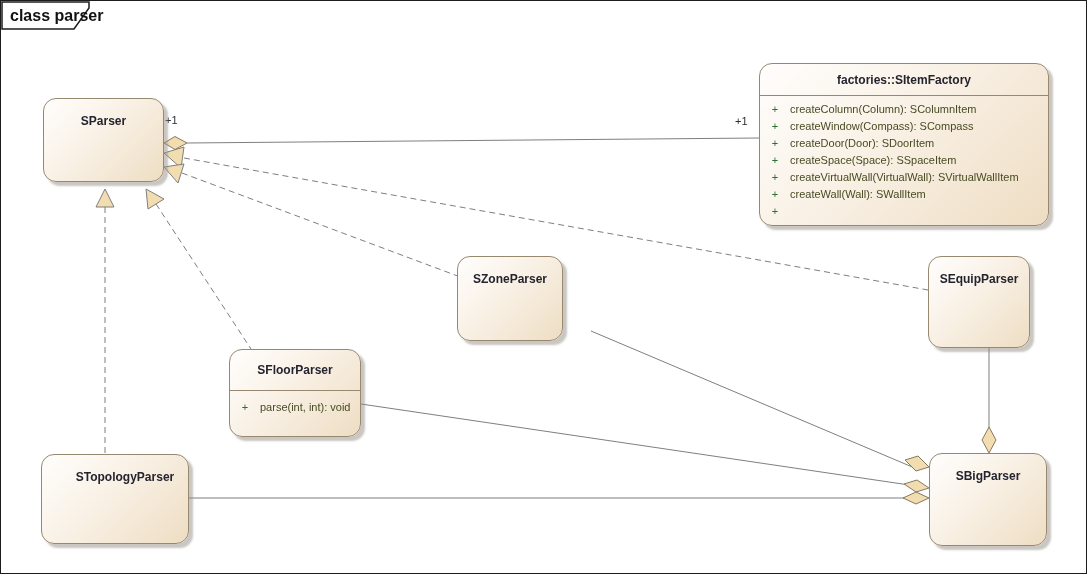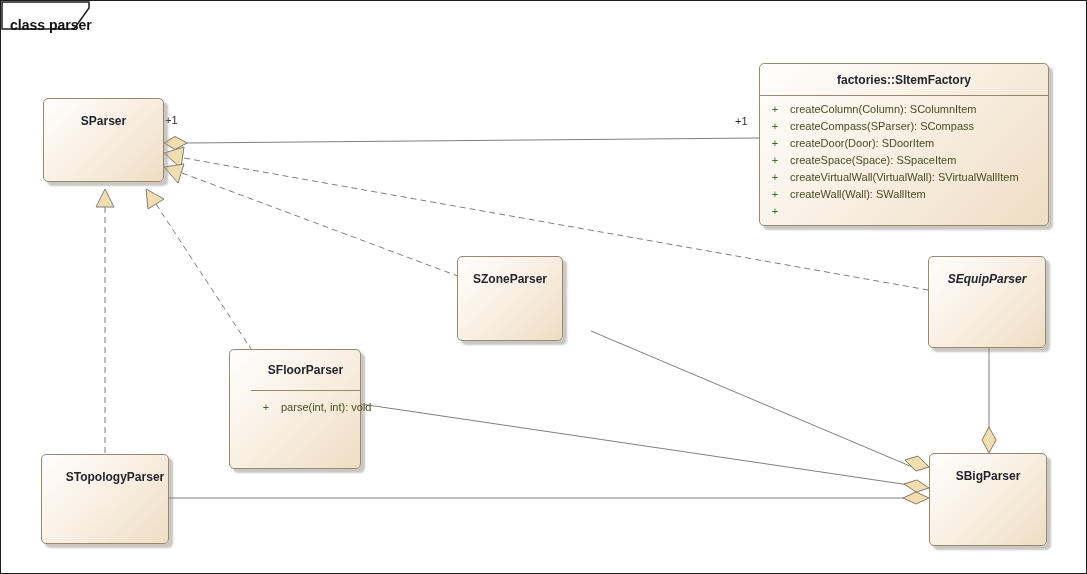--- a/index.html
+++ b/index.html
@@ -8,26 +8,26 @@
     border:1px solid #1c1c1c;box-sizing:border-box;overflow:hidden;
     font-family:"Liberation Sans", sans-serif;
   }
   svg.layer{position:absolute;left:0;top:0;width:1087px;height:574px;}
   .conn{stroke:#7f7f7f;stroke-width:1;fill:none;}
   .conn.dashed{stroke-dasharray:6 4;}
   .diamond{fill:#f2ddb0;stroke:#877960;stroke-width:1;}
   .arrowhead{fill:#f2ddb0;stroke:#7f7f7f;stroke-width:1;}
   .frame-tab-shape{fill:#ffffff;stroke:#1c1c1c;stroke-width:1.5;}
   .frame-label{
-    position:absolute;left:9px;top:16px;font-size:14px;font-weight:bold;color:#111111;
+    position:absolute;left:9px;top:6px;font-size:16px;font-weight:bold;color:#111111;
   }
   .uml-class{
     position:absolute;box-sizing:border-box;
     background:linear-gradient(135deg,#fffefd 0%,#f8efe2 50%,#eeddc3 100%);
-    border:1px solid #97896f;border-radius:5px;
+    border:1px solid #97896f;border-radius:13px;
     box-shadow:4px 4px 2px rgba(150,144,136,0.5);
   }
   .uml-class .title{
     display:block;text-align:center;font-size:12px;font-weight:bold;color:#24242e;
   }
   .plain .title{padding-top:15px;}
   .hdr{display:flex;align-items:center;justify-content:center;}
   .divider{border-top:1px solid #97896f;height:0;}
   .ops{padding-top:5px;}
   .op{display:flex;white-space:nowrap;font-size:11px;color:#474b22;}
@@ -106,21 +106,21 @@
       <span class="title">factories::SItemFactory</span>
     </div>
     <div class="divider"></div>
     <div class="ops">
       <div class="op" style="line-height:17px;">
         <span class="vis">+</span>
         <span class="sig">createColumn(Column): SColumnItem</span>
       </div>
       <div class="op" style="line-height:17px;">
         <span class="vis">+</span>
-        <span class="sig">createCompass(SParser): SCompass</span>
+        <span class="sig">createWindow(Compass): SCompass</span>
       </div>
       <div class="op" style="line-height:17px;">
         <span class="vis">+</span>
         <span class="sig">createDoor(Door): SDoorItem</span>
       </div>
       <div class="op" style="line-height:17px;">
         <span class="vis">+</span>
         <span class="sig">createSpace(Space): SSpaceItem</span>
       </div>
       <div class="op" style="line-height:17px;">
@@ -134,38 +134,38 @@
       <div class="op" style="line-height:17px;">
         <span class="vis">+</span>
       </div>
     </div>
   </div>
 
   <div class="uml-class plain" style="left:456px;top:255px;width:106px;height:85px;">
     <span class="title">SZoneParser</span>
   </div>
 
-  <div class="uml-class" style="left:228px;top:348px;width:132px;height:120px;padding-left:21px;">
+  <div class="uml-class" style="left:228px;top:348px;width:132px;height:88px;">
     <div class="hdr" style="height:40px;">
       <span class="title">SFloorParser</span>
     </div>
     <div class="divider"></div>
     <div class="ops" style="padding-top:8px;">
       <div class="op" style="line-height:16px;">
         <span class="vis">+</span>
         <span class="sig">parse(int, int): void</span>
       </div>
     </div>
   </div>
 
-  <div class="uml-class plain" style="left:927px;top:255px;width:118px;height:92px;font-style:italic;">
+  <div class="uml-class plain" style="left:927px;top:255px;width:102px;height:92px;">
     <span class="title">SEquipParser</span>
   </div>
 
-  <div class="uml-class plain" style="left:40px;top:453px;width:128px;height:90px;padding-left:20px;">
+  <div class="uml-class plain" style="left:40px;top:453px;width:148px;height:90px;padding-left:20px;">
     <span class="title">STopologyParser</span>
   </div>
 
   <div class="uml-class plain" style="left:928px;top:452px;width:118px;height:93px;">
     <span class="title">SBigParser</span>
   </div>
 
 </div>
 
 </body></html>

